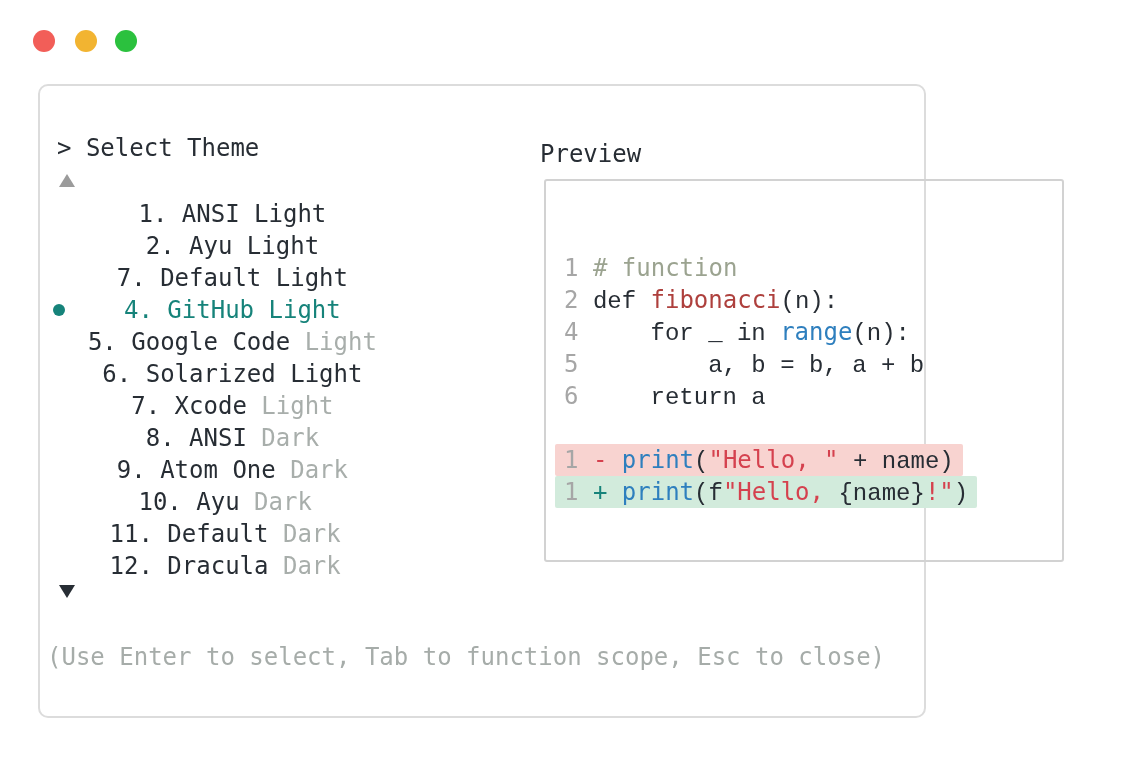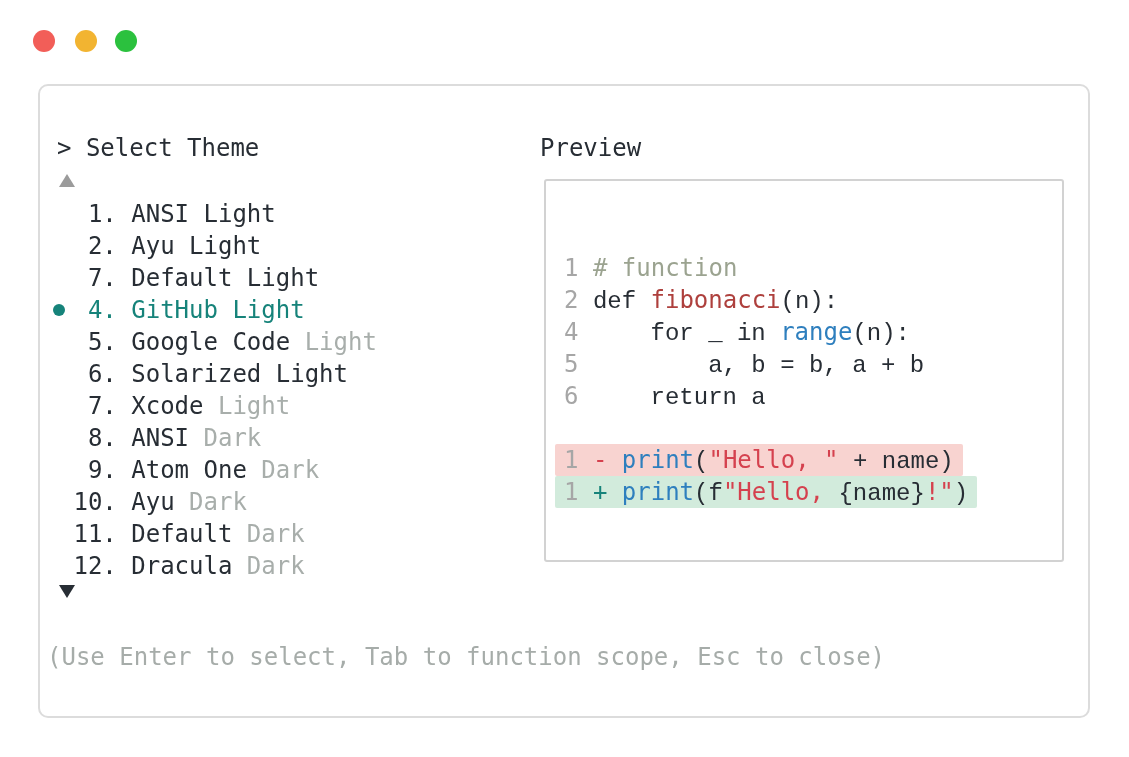--- a/index.html
+++ b/index.html
@@ -12,52 +12,52 @@
     font-size: 24px;
     color: #272d34;
   }
   .light { position: absolute; top: 30px; width: 22px; height: 22px; border-radius: 50%; }
   .light.red    { left: 33px;  background: #f25e58; }
   .light.yellow { left: 75px;  background: #f2b431; }
   .light.green  { left: 115px; background: #2bc13e; }
 
   .panel {
     position: absolute; left: 38px; top: 84px;
-    width: 1052px; height: 634px;
+    width: 888px; height: 634px;
     border: 2px solid #dcdcdc; border-radius: 10px;
     background: #ffffff; box-sizing: border-box;
   }
   .row32 { height: 32px; line-height: 32px; white-space: pre; }
 
   .prompt-title { position: absolute; left: 17px; top: 46px; }
 
   .tri { position: absolute; width: 0; height: 0; }
   .tri-up {
     left: 19px; top: 88px;
     border-left: 8px solid transparent; border-right: 8px solid transparent;
     border-bottom: 13px solid #9b9b9b;
   }
   .tri-down {
     left: 19px; top: 499px;
     border-left: 8px solid transparent; border-right: 8px solid transparent;
     border-top: 13px solid #272d34;
   }
 
   .theme-list { position: absolute; left: 19px; top: 112px; }
-  .theme-row { height: 32px; line-height: 32px; white-space: pre; cursor: default; }
+  .theme-row { height: 32px; line-height: 32px; white-space: pre; cursor: default; text-align: center; }
   .theme-row .tmuted { color: #a8aeab; }
   .theme-row.sel .tmain, .theme-row.sel .tmuted { color: #16837a; }
 
   .sel-dot {
     position: absolute; left: 13px; top: 218px;
     width: 12px; height: 12px; border-radius: 50%;
     background: #16837a;
   }
 
-  .preview-label { position: absolute; left: 500px; top: 46px; }
+  .preview-label { position: absolute; left: 500px; top: 52px; }
 
   .preview-box {
     position: absolute; left: 504px; top: 93px;
     width: 520px; height: 383px;
     border: 2px solid #d2d2d2; border-radius: 3px;
     box-sizing: border-box;
     padding: 71px 0 0 18px;
     overflow: hidden;
   }
   .code-line { height: 32px; line-height: 32px; white-space: pre; }

